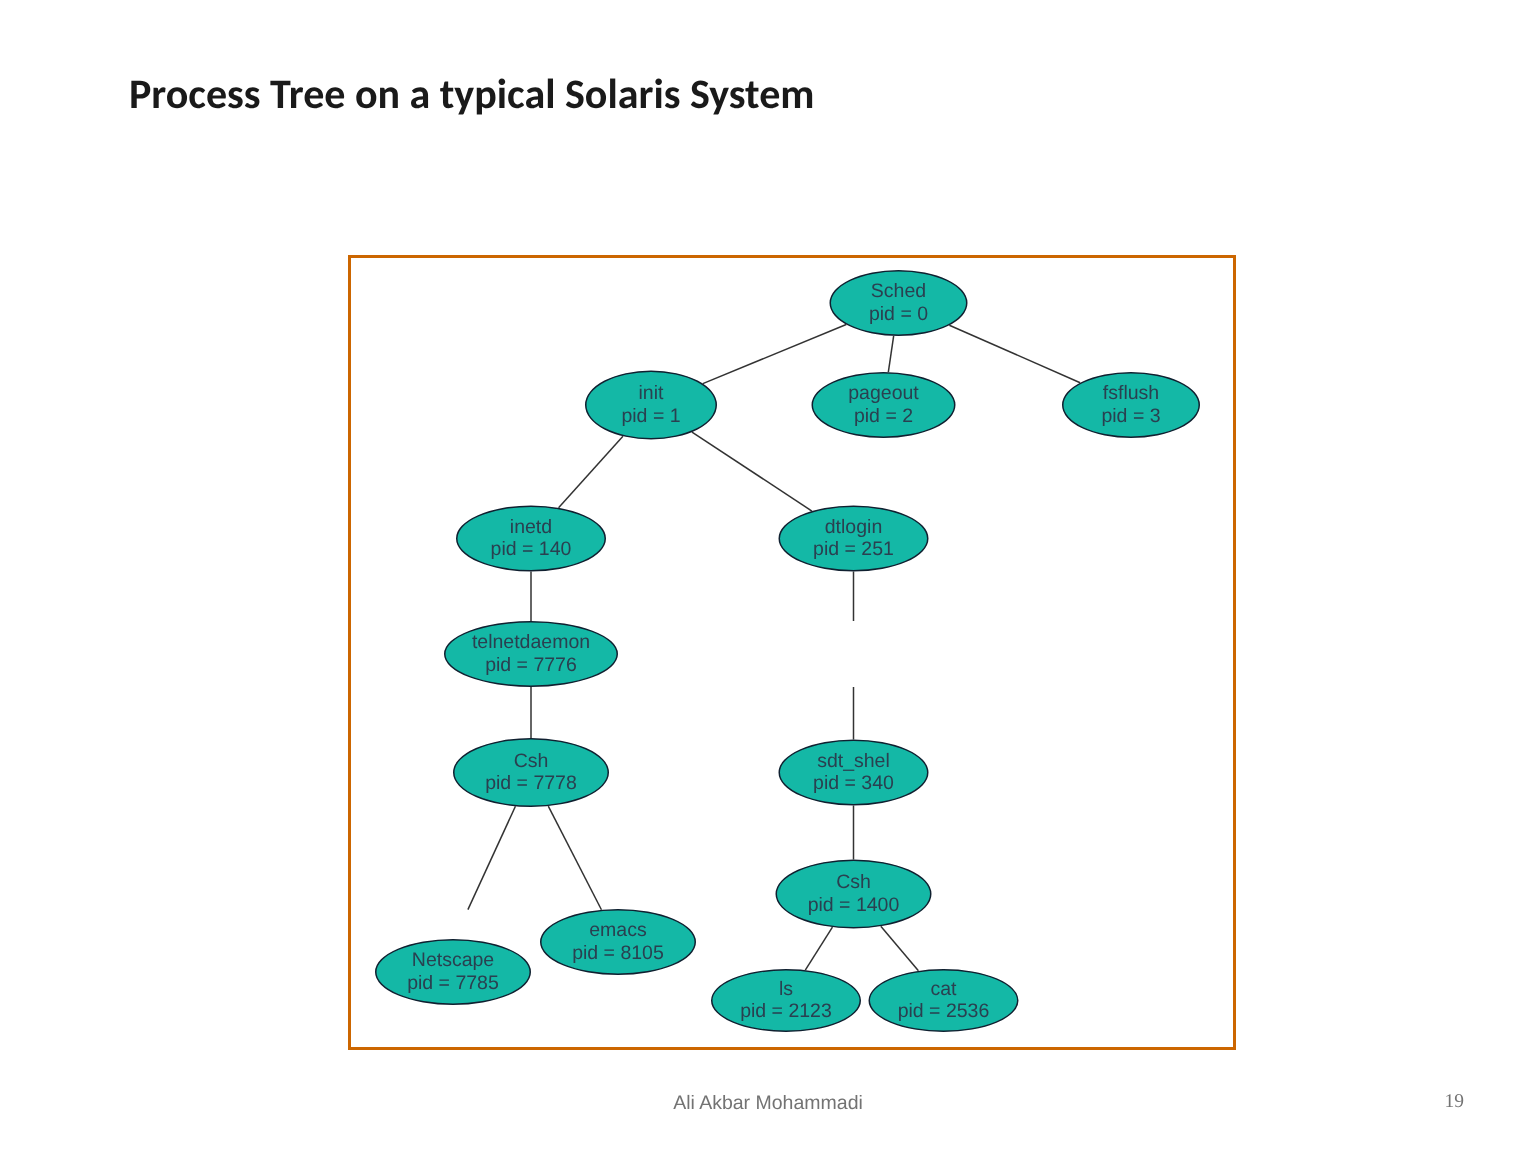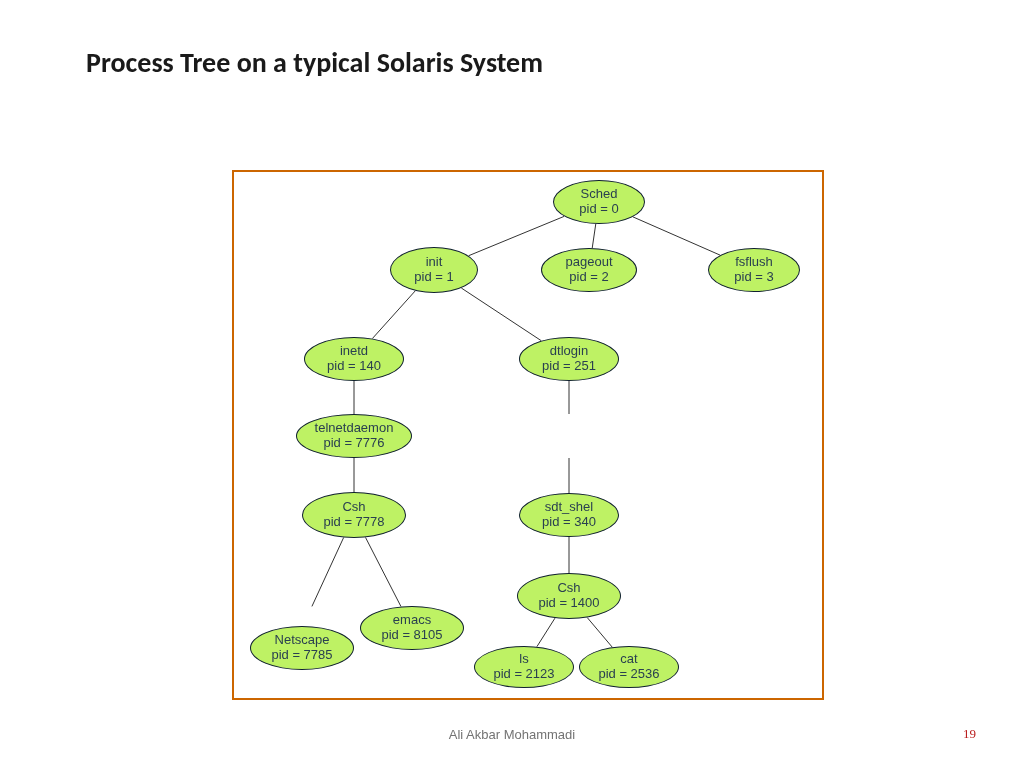--- a/index.html
+++ b/index.html
@@ -25,21 +25,21 @@
     left: 232px;
     top: 170px;
     width: 592px;
     height: 530px;
     border: 2px solid #cc6600;
     box-sizing: border-box;
     background: #fff;
   }
   .node {
     position: absolute;
-    background: #bef264;
+    background: #14b8a6;
     border: 1px solid #102030;
     border-radius: 50%;
     display: flex;
     flex-direction: column;
     align-items: center;
     justify-content: center;
     font-family: Arial, sans-serif;
     font-size: 13px;
     color: #2a4050;
     line-height: 1.15;
@@ -68,21 +68,21 @@
     text-align: center;
     font-size: 13px;
     color: #737373;
     font-family: Liberation Sans, sans-serif;
   }
   .footer-page {
     position: absolute;
     right: 48px;
     bottom: 26px;
     font-size: 13px;
-    color: #b91c1c;
+    color: #737373;
     font-family: "Times New Roman", serif;
   }
 </style>
 </head>
 <body>
 
 <div class="slide-title">Process Tree on a typical Solaris System</div>
 
 <div class="diagram-frame">
   <svg class="edges">

